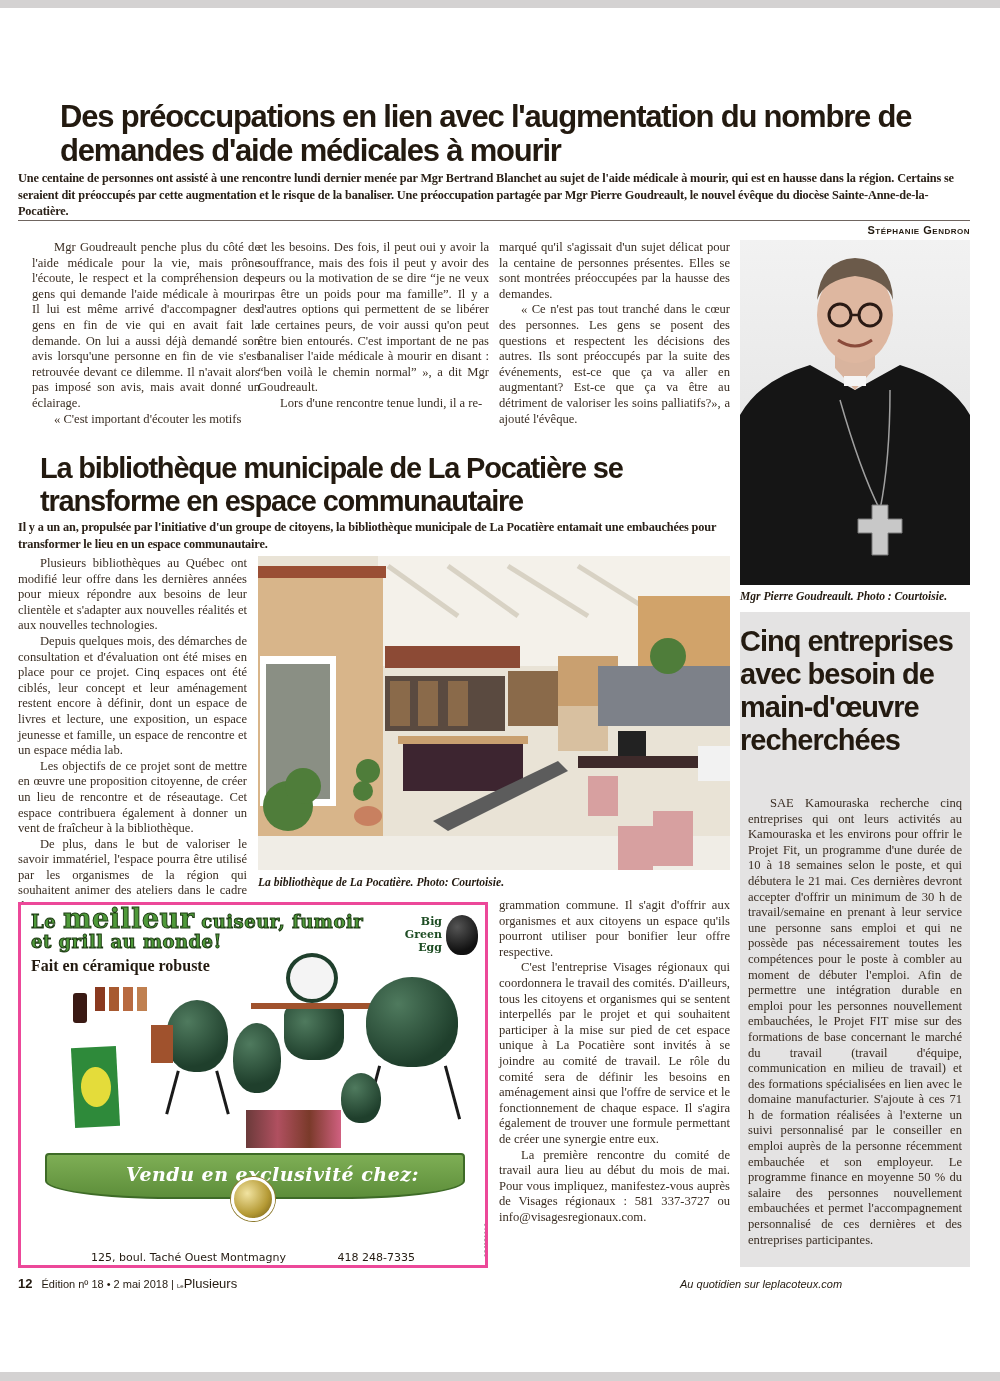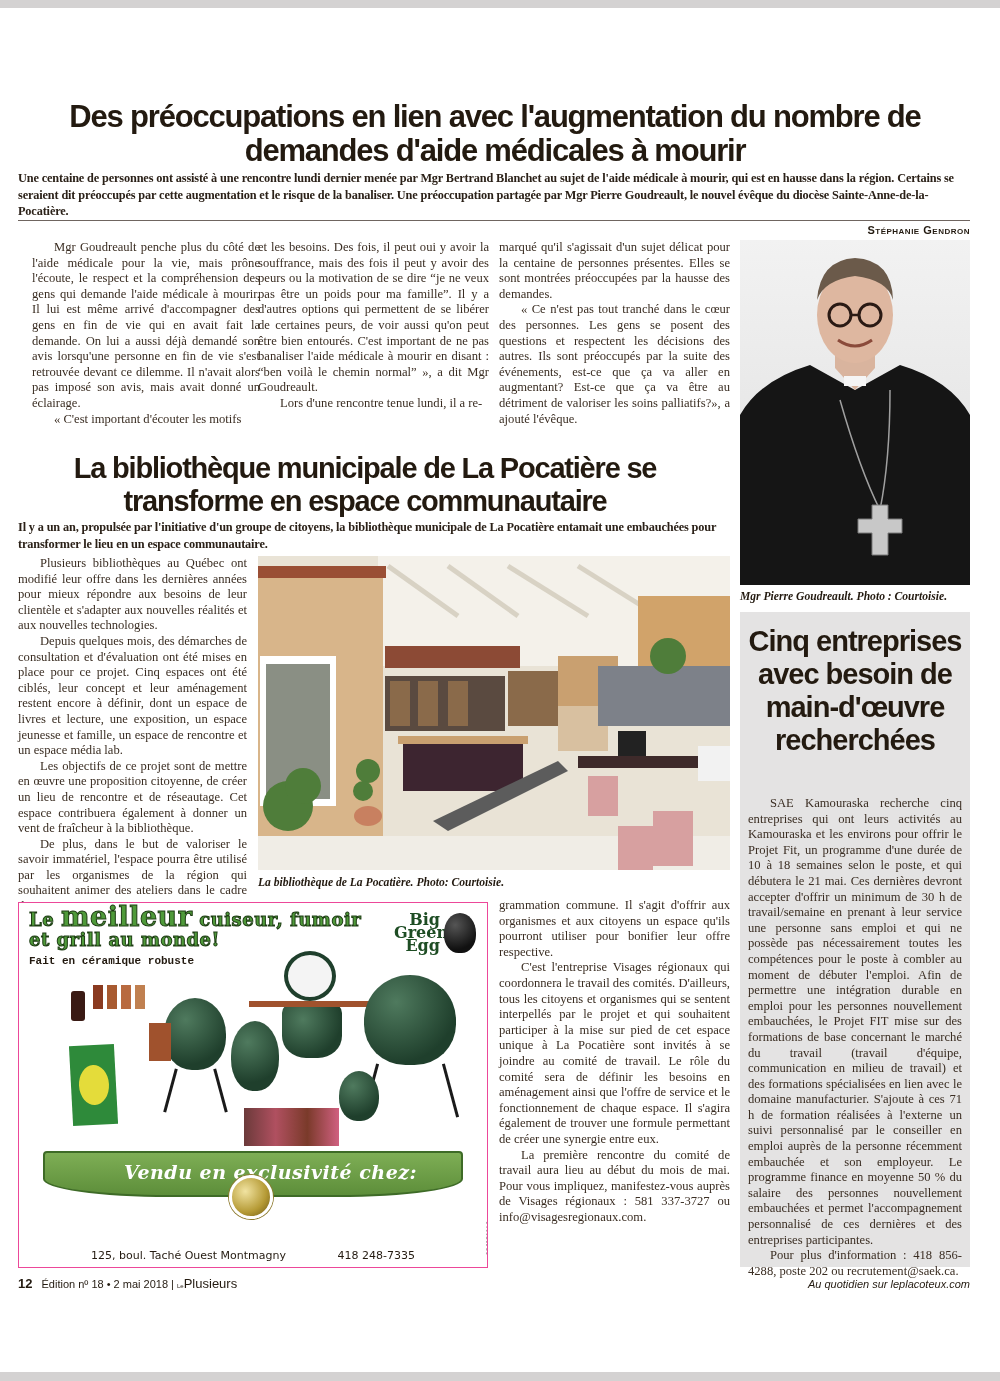--- a/index.html
+++ b/index.html
@@ -3,21 +3,21 @@
 <meta charset="utf-8">
 <style>
   * { box-sizing: border-box; margin: 0; padding: 0; }
   html, body { width: 1000px; height: 1381px; background: #ffffff; overflow: hidden; }
   body { position: relative; font-family: "DejaVu Serif", serif; color: #2b2118; }
   .band { position: absolute; left: 0; width: 1000px; background: #d4d2d2; }
   .band.top { top: 0; height: 8px; }
   .band.bottom { top: 1372px; height: 9px; }
 
   .abs { position: absolute; }
-  .hl { font-family: "Liberation Sans", sans-serif; font-weight: bold; color: #231a10; text-align: center; letter-spacing: -1.2px; transform-origin: center top; }
+  .hl { font-family: "Liberation Sans", sans-serif; font-weight: bold; color: #231a10; text-align: left; letter-spacing: -1.2px; transform-origin: center top; }
   .lede { font-family: "Liberation Serif", serif; font-weight: bold; font-size: 12.3px; line-height: 16.5px; color: #2b2118; letter-spacing: -0.15px; }
   .body { font-family: "Liberation Serif", serif; font-size: 12.6px; line-height: 15.6px; color: #3a2d22; text-align: justify; hyphens: manual; }
   .body p { text-indent: 22px; }
   .caption { font-family: "Liberation Serif", serif; font-style: italic; font-weight: bold; font-size: 11.6px; color: #231a10; }
 
   
   #h1 { left: 60px; top: 100px; width: 870px; font-size: 31px; line-height: 34px; }
   #lede1 { left: 18px; top: 170px; width: 952px; }
   #rule1 { left: 18px; top: 220px; width: 952px; height: 1px; background: #6f6560; }
   #byline { left: 700px; top: 224px; width: 270px; text-align: right; font-family: "Liberation Sans", sans-serif; font-weight: bold; font-size: 11px; letter-spacing: 0.5px; color: #231a10; font-variant: small-caps; }
@@ -36,42 +36,42 @@
   #library-photo { left: 258px; top: 556px; width: 472px; height: 314px; overflow: hidden; background: #efe9dd; }
   #library-caption { left: 258px; top: 876px; width: 472px; }
   #a2c2 { left: 499px; top: 898px; width: 231px; }
 
   
   #sidebar { left: 740px; top: 612px; width: 230px; height: 655px; background: #e4e3e3; }
   #h3 { left: 740px; top: 625px; width: 230px; font-size: 29px; line-height: 33px; letter-spacing: -1px; }
   #sb-body { left: 748px; top: 796px; width: 214px; }
 
   
-  #ad { left: 18px; top: 902px; width: 470px; height: 366px; border: 1px solid #ec4899; background: #ffffff; overflow: hidden; }
+  #ad { left: 18px; top: 902px; width: 470px; height: 366px; border: 3px solid #ec4899; background: #ffffff; overflow: hidden; }
   .ad-headline { position: absolute; left: 10px; top: 4px; width: 350px; font-family: "DejaVu Serif", serif; font-weight: bold; color: #4f9a3a; font-size: 18px; line-height: 20px; -webkit-text-stroke: 1px #1c3a12; letter-spacing: 0.5px; }
   .ad-headline .big { font-size: 27px; }
-  .ad-sub { position: absolute; left: 10px; top: 52px; font-family: Liberation Mono, monospace; font-weight: bold; font-size: 11px; color: #231a10; }
+  .ad-sub { position: absolute; left: 10px; top: 52px; font-family: Liberation Serif, serif; font-weight: bold; font-size: 16px; color: #231a10; }
   .bge-logo { position: absolute; left: 375px; top: 4px; width: 85px; height: 70px; }
-  .bge-text { position: absolute; left: 0; top: 6px; width: 46px; font-family: "DejaVu Serif", serif; font-weight: bold; font-size: 16px; line-height: 13px; text-align: right; color: #1e4d24; }
+  .bge-text { position: absolute; left: 0; top: 6px; width: 46px; font-family: "DejaVu Serif", serif; font-weight: bold; font-size: 11px; line-height: 13px; text-align: right; color: #1e4d24; }
   .egg { position: absolute; border-radius: 50% 50% 45% 45%; background: radial-gradient(circle at 35% 30%, #4f7a5e, #1f3f2c 70%); }
   .leg { position: absolute; width: 3px; background: #1a1a1a; }
   .banner { position: absolute; left: 24px; top: 248px; width: 420px; height: 46px; background: linear-gradient(180deg, #7eae55, #5d8e3a); border: 2px solid #3e6b27; border-radius: 4px 4px 30% 30% / 4px 4px 18px 18px; }
   .banner-text { position: absolute; left: 0; top: 8px; width: 100%; text-align: center; font-family: "DejaVu Serif", serif; font-style: italic; font-weight: bold; font-size: 19px; color: #ffffff; letter-spacing: 0.5px; padding-left: 35px; }
   .globe { position: absolute; left: 210px; top: 272px; width: 44px; height: 44px; border-radius: 50%; background: radial-gradient(circle at 35% 35%, #f1e3a1, #b59a35 60%, #6a5512); border: 3px solid #ffffff; box-shadow: 0 0 0 1px #8d7a2e; }
   .ad-brand { position: absolute; left: 0; top: 316px; width: 100%; text-align: center; font-family: "DejaVu Sans", sans-serif; font-weight: bold; font-size: 25px; color: #231a10; letter-spacing: 0.5px; }
   .ad-address { position: absolute; left: 0; top: 346px; width: 100%; text-align: center; font-family: "DejaVu Sans", sans-serif; font-size: 11px; color: #231a10; }
   .ad-address b { font-weight: normal; margin-left: 48px; }
   .ad-code { position: absolute; right: 2px; top: 318px; font-family: "DejaVu Sans", sans-serif; font-size: 6px; color: #333; transform: rotate(-90deg); transform-origin: right top; }
 
   
   #footer-left { left: 18px; top: 1276px; font-family: "Liberation Sans", sans-serif; font-size: 11px; color: #231a10; }
   #footer-left .pg { font-weight: bold; font-size: 13px; margin-right: 6px; }
   #footer-left .pub { font-size: 13px; }
   #footer-left .pub small { font-size: 6px; }
-  #footer-right { left: 680px; top: 1278px; width: 290px; text-align: right; font-family: "Liberation Sans", sans-serif; font-style: italic; font-size: 11px; color: #231a10; }
+  #footer-right { left: 680px; top: 1278px; width: 290px; text-align: left; font-family: "Liberation Sans", sans-serif; font-style: italic; font-size: 11px; color: #231a10; }
 </style>
 </head>
 <body>
 
 <div class="band top"></div>
 
 <h1 id="h1" class="abs hl">Des préoccupations en lien avec l'augmentation du nombre de demandes d'aide médicales à mourir</h1>
 <div id="lede1" class="abs lede">Une centaine de personnes ont assisté à une rencontre lundi dernier menée par Mgr Bertrand Blanchet au sujet de l'aide médicale à mourir, qui est en hausse dans la région. Certains se seraient dit préoccupés par cette augmentation et le risque de la banaliser. Une préoccupation partagée par Mgr Pierre Goudreault, le nouvel évêque du diocèse Sainte-Anne-de-la-Pocatière.</div>
 <div id="rule1" class="abs"></div>
 <div id="byline" class="abs">Stéphanie Gendron</div>
@@ -170,21 +170,20 @@
 <div id="a2c2" class="abs body">
   <p style="text-indent:0">grammation commune. Il s'agit d'offrir aux organismes et aux citoyens un espace qu'ils pourront utiliser pour bonifier leur offre respective.</p>
   <p>C'est l'entreprise Visages régionaux qui coordonnera le travail des comités. D'ailleurs, tous les citoyens et organismes qui se sentent interpellés par le projet et qui souhaitent participer à la mise sur pied de cet espace unique à La Pocatière sont invités à se joindre au comité de travail. Le rôle du comité sera de définir les besoins en aménagement ainsi que l'offre de service et le fonctionnement de chaque espace. Il s'agira également de trouver une formule permettant de créer une synergie entre eux.</p>
   <p>La première rencontre du comité de travail aura lieu au début du mois de mai. Pour vous impliquez, manifestez-vous auprès de Visages régionaux : 581 337-3727 ou info@visagesregionaux.com.</p>
 </div>
 
 <div id="sidebar" class="abs"></div>
 <h3 id="h3" class="abs hl">Cinq entreprises avec besoin de main-d'œuvre recherchées</h3>
 <div id="sb-body" class="abs body">
   <p>SAE Kamouraska recherche cinq entreprises qui ont leurs activités au Kamouraska et les environs pour offrir le Projet Fit, un programme d'une durée de 10 à 18 semaines selon le poste, et qui débutera le 21 mai. Ces dernières devront accepter d'offrir un minimum de 30 h de travail/semaine en prenant à leur service une personne sans emploi et qui ne possède pas nécessairement toutes les compétences pour le poste à combler au moment de débuter l'emploi. Afin de permettre une intégration durable en emploi pour les personnes nouvellement embauchées, le Projet FIT mise sur des formations de base concernant le marché du travail (travail d'équipe, communication en milieu de travail) et des formations spécialisées en lien avec le domaine manufacturier. S'ajoute à ces 71 h de formation réalisées à l'externe un suivi personnalisé par le conseiller en emploi auprès de la personne récemment embauchée et son employeur. Le programme finance en moyenne 50 % du salaire des personnes nouvellement embauchées et permet l'accompagnement personnalisé de ces dernières et des entreprises participantes.</p>
-  <p>Pour plus d'information : 418 856-4288, poste 202 ou recrutement@saek.ca.</p>
 </div>
 
 <div id="ad" class="abs">
   <div class="ad-headline">
     <span>Le</span>
     <span class="big">meilleur</span>
     <span>cuiseur, fumoir et grill au monde!</span>
   </div>
   <div class="ad-sub">Fait en céramique robuste</div>
   <div class="bge-logo">

